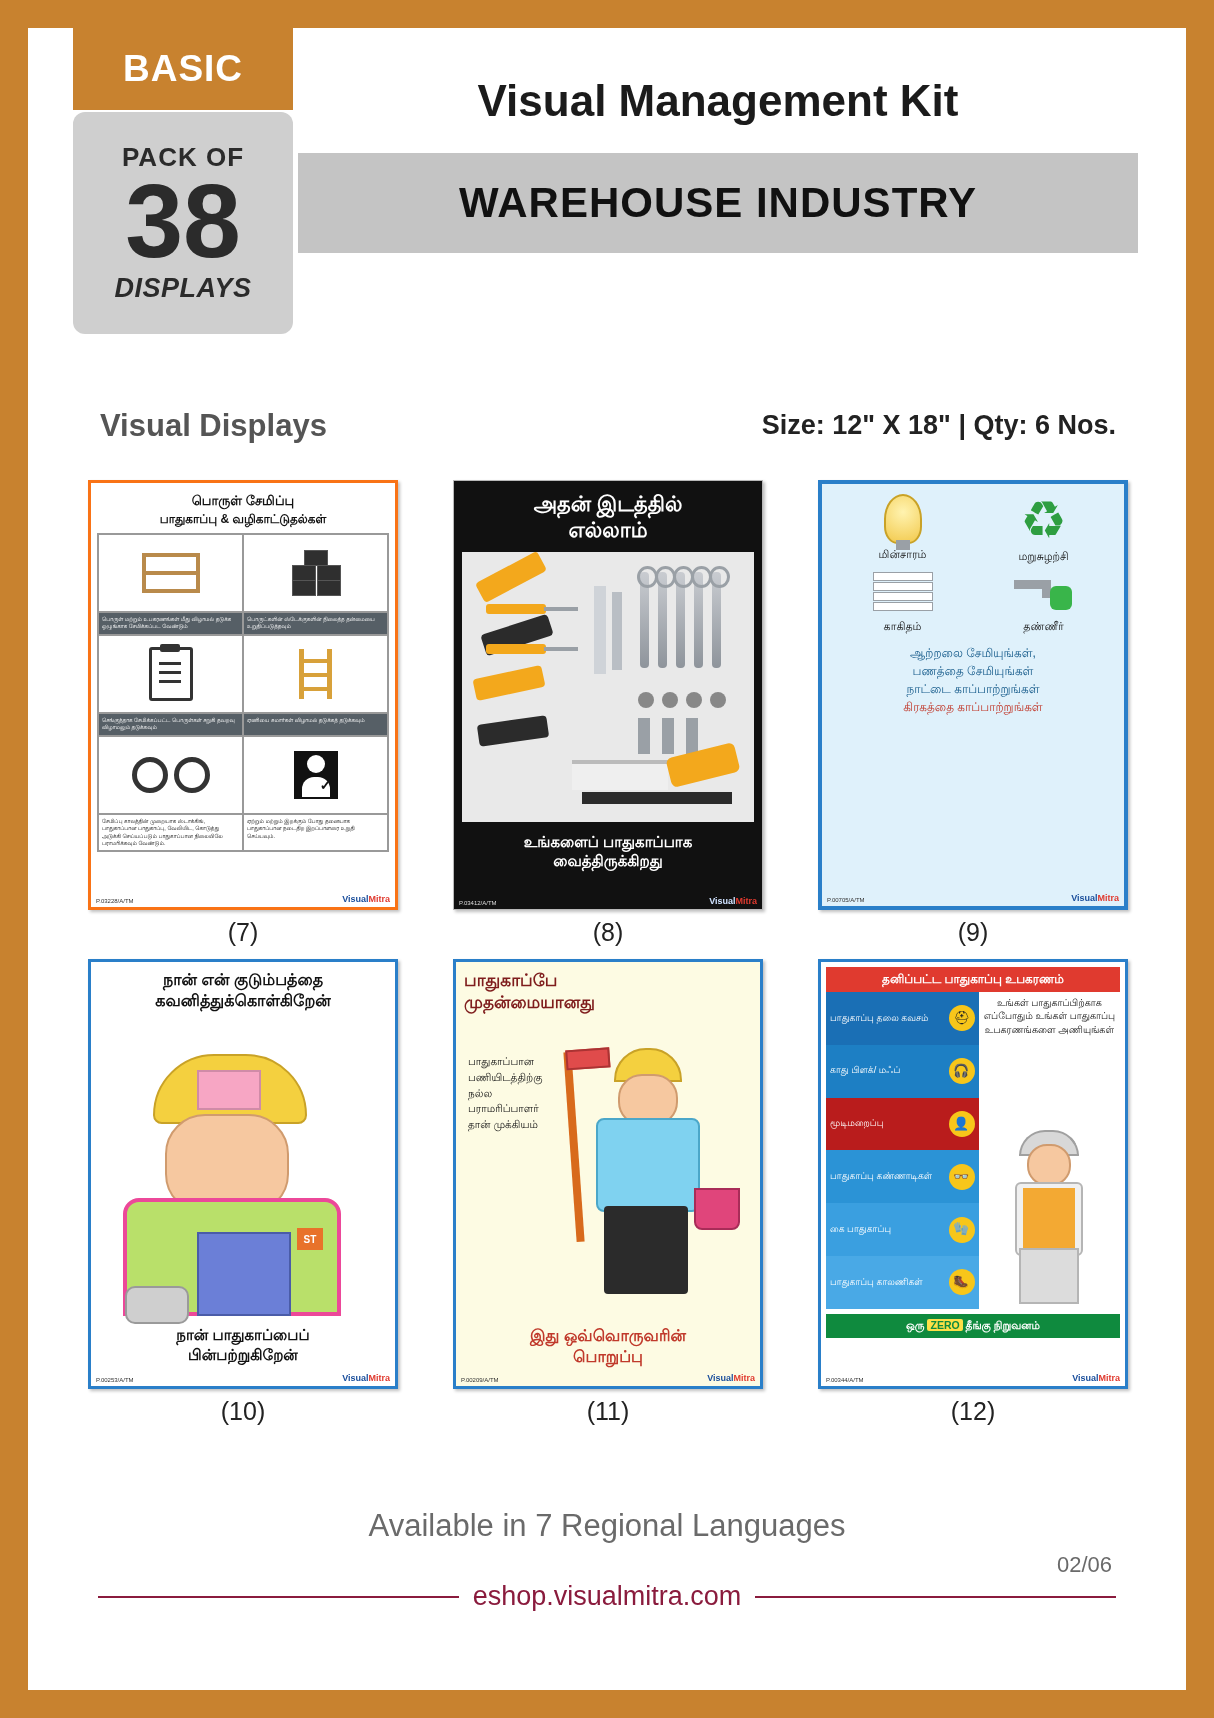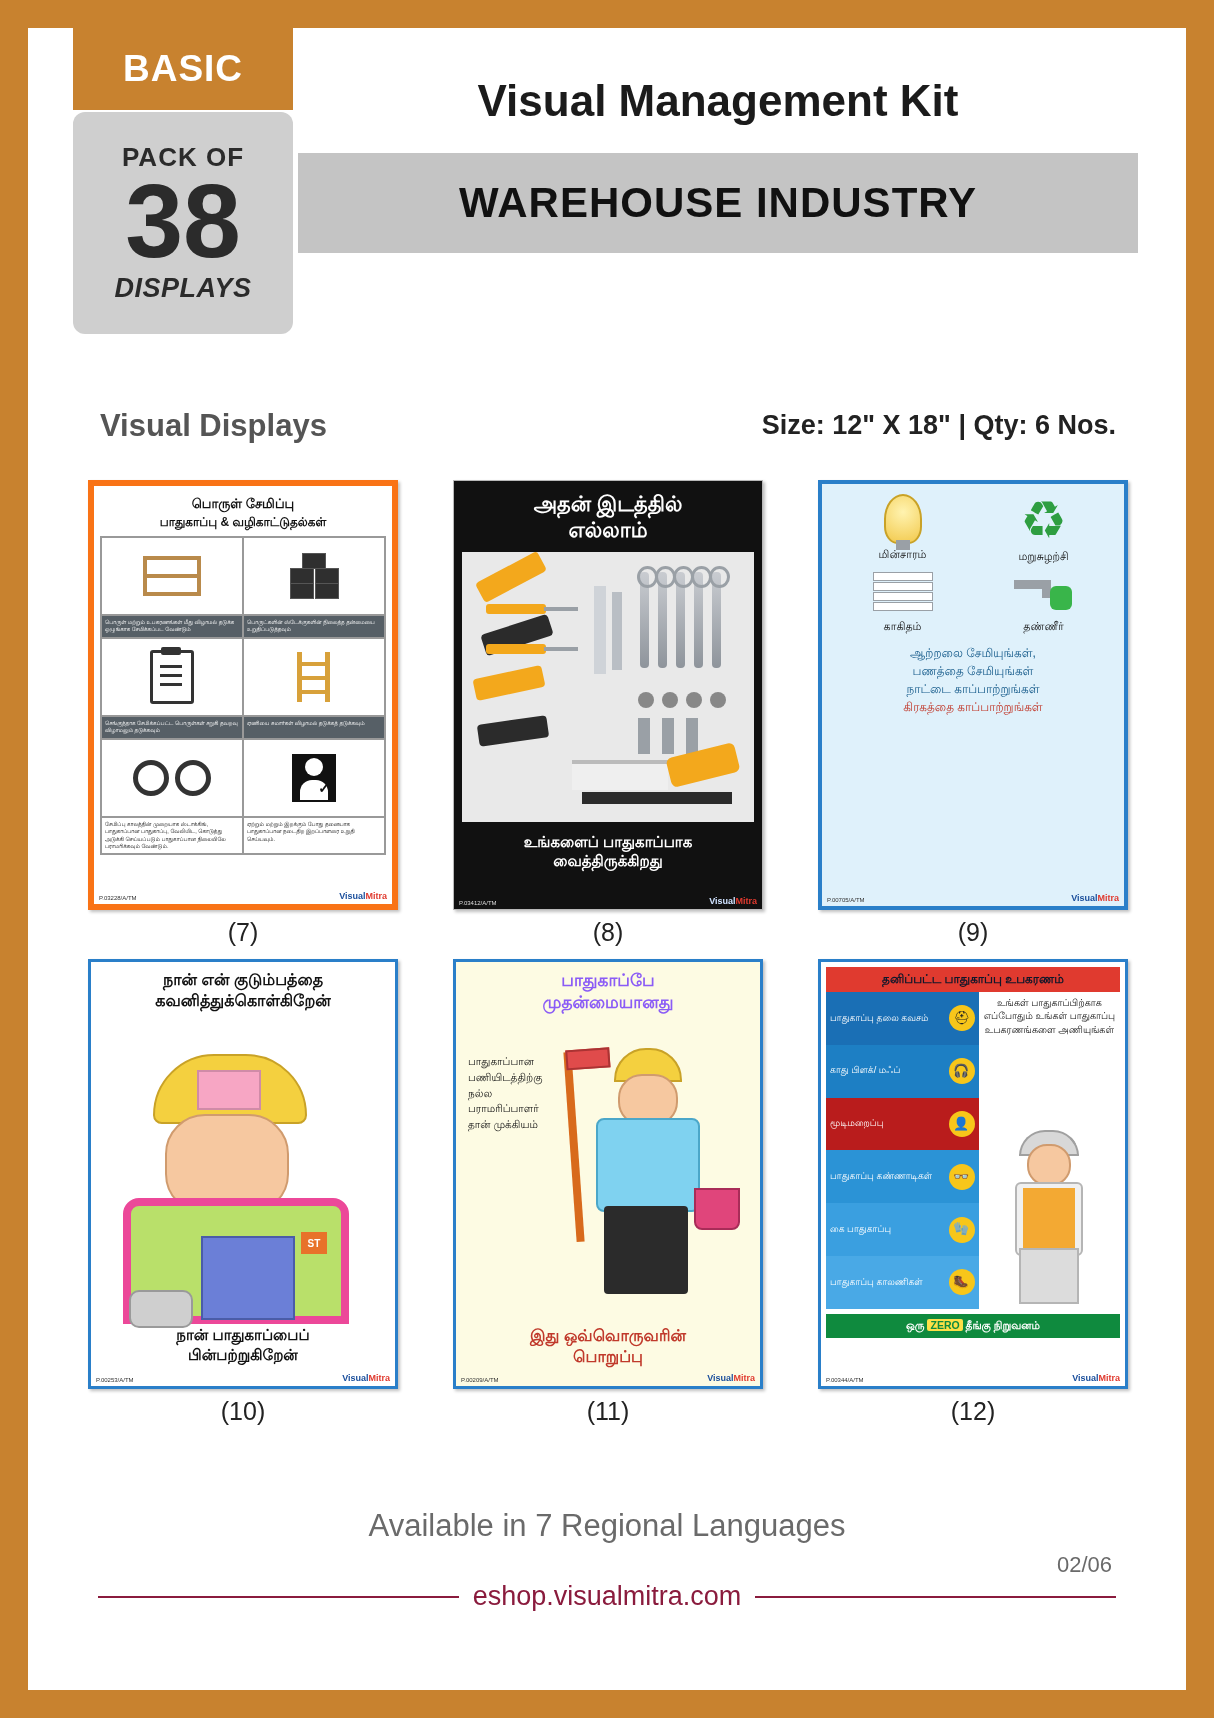--- a/index.html
+++ b/index.html
@@ -77,21 +77,21 @@
   }
   .pcode{
     position:absolute;left:5px;bottom:3px;font-size:6px;color:#333;
   }
   .vm-logo{
     position:absolute;right:5px;bottom:3px;font-size:9px;font-weight:bold;
     color:#1b4f9c;
   }
   .vm-logo i{color:#e03a2f;font-style:normal;}
   
-  .p7{border:6px solid #f97316;padding:6px;background:#fff;}
+  .p7{border:3px solid #f97316;padding:6px;background:#fff;}
   .p7 h4{margin:4px 0 2px;text-align:center;font-size:13px;color:#111;font-weight:bold;}
   .p7 h5{margin:0 0 6px;text-align:center;font-size:12px;color:#111;font-weight:bold;}
   .p7grid{border:1px solid #999;}
   .p7row{display:flex;}
   .p7cell{width:50%;box-sizing:border-box;border:1px solid #999;height:78px;display:flex;align-items:center;justify-content:center;background:#fff;}
   .p7txt{width:50%;box-sizing:border-box;border:1px solid #999;background:#565f66;color:#fff;font-size:5.5px;padding:3px;line-height:1.35;}
   .p7txt.light{background:#fff;color:#111;}
   
   .rack{width:58px;height:48px;position:relative;}
   .rack div{position:absolute;background:#b98a4b;}
@@ -138,40 +138,40 @@
   .p9 .lines div{font-size:12px;color:#145a8a;margin:3px 0;}
   .p9 .lines div.red{color:#c0392b;}
   
   .p10{border:3px solid #2a7fc9;background:#fff;padding:8px;}
   .p10 .t{text-align:center;font-size:16px;font-weight:bold;color:#111;line-height:1.3;}
   .p10 .b{text-align:center;font-size:15px;font-weight:bold;color:#111;line-height:1.3;position:absolute;left:10px;right:10px;bottom:22px;}
   .worker{position:absolute;left:14px;right:14px;top:86px;height:260px;}
   .helmet{position:absolute;left:48px;top:6px;width:150px;height:66px;background:#f4d03f;border-radius:70px 70px 10px 10px;border:2px solid #c9a227;}
   .helmet .ph{position:absolute;left:42px;top:14px;width:60px;height:36px;background:#f7a6c4;border:2px solid #d08ba7;}
   .face{position:absolute;left:60px;top:66px;width:120px;height:96px;background:#f6c8a0;border-radius:40px;border:2px solid #d09b6e;}
-  .body10{position:absolute;left:18px;top:150px;width:210px;height:110px;background:#b9e06a;border-radius:16px 16px 0 0;border:8px solid #ec4899;}
+  .body10{position:absolute;left:18px;top:150px;width:210px;height:110px;background:#b9e06a;border-radius:16px 16px 0 0;border:4px solid #ec4899;}
   .apron{position:absolute;left:70px;top:30px;width:90px;height:80px;background:#6b7fd7;border:2px solid #4a5ca8;}
   .tagST{position:absolute;right:14px;top:26px;width:26px;height:22px;background:#e8722a;color:#fff;font-size:10px;font-weight:bold;display:flex;align-items:center;justify-content:center;}
   .glove{position:absolute;left:-2px;top:84px;width:60px;height:34px;background:#cfcfcf;border-radius:10px;border:2px solid #9a9a9a;}
   
   .p11{border:3px solid #2a7fc9;background:#fdfbe3;padding:8px;}
-  .p11 .t{text-align:center;font-size:17px;font-weight:bold;color:#8b5cf6;line-height:1.3;}
+  .p11 .t{text-align:left;font-size:17px;font-weight:bold;color:#7f1d1d;line-height:1.3;}
   .p11 .side{position:absolute;left:12px;top:92px;width:78px;font-size:10.5px;color:#111;line-height:1.5;}
   .p11 .b{position:absolute;left:10px;right:10px;bottom:18px;text-align:center;font-size:16px;font-weight:bold;color:#c0392b;line-height:1.3;}
   .cleaner{position:absolute;left:96px;top:86px;width:190px;height:260px;}
   .cap11{position:absolute;left:62px;top:0;width:64px;height:30px;background:#f4d03f;border-radius:32px 32px 0 0;border:2px solid #c9a227;}
   .face11{position:absolute;left:66px;top:26px;width:56px;height:48px;background:#f6c8a0;border-radius:24px;border:2px solid #d09b6e;}
   .shirt11{position:absolute;left:44px;top:70px;width:100px;height:90px;background:#7fd2f0;border:2px solid #4ba7c9;border-radius:8px;}
   .pants11{position:absolute;left:52px;top:158px;width:84px;height:88px;background:#2b2b2b;border-radius:4px;}
   .broom{position:absolute;left:18px;top:4px;width:8px;height:190px;background:#d86a1c;transform:rotate(-4deg);}
   .broomhead{position:absolute;left:2px;top:-2px;width:40px;height:16px;background:#e04b4b;border:2px solid #a33;}
   .bucket{position:absolute;right:2px;top:140px;width:42px;height:38px;background:#e0457b;border-radius:0 0 8px 8px;border:2px solid #a82c58;}
   
   .p12{border:3px solid #2a7fc9;background:#fff;padding:5px;}
-  .p12 .hdr{background:#e03a2f;color:#0f172a;text-align:center;font-size:12px;font-weight:bold;padding:5px 2px;}
+  .p12 .hdr{background:#e03a2f;color:#ffffff;text-align:center;font-size:12px;font-weight:bold;padding:5px 2px;}
   .p12 .body{display:flex;height:318px;}
   .p12 .left{width:52%;}
   .p12 .r{display:flex;align-items:center;height:16.6%;box-sizing:border-box;padding:0 4px;color:#fff;font-size:9.2px;line-height:1.25;gap:14px;}
   .p12 .r .badge{width:26px;height:26px;border-radius:50%;background:#f7c61a;margin-left:auto;flex:none;display:flex;align-items:center;justify-content:center;font-size:13px;color:#222;}
   .p12 .right{width:48%;position:relative;padding:4px;box-sizing:border-box;}
   .p12 .right .rt{font-size:9.5px;color:#111;text-align:center;line-height:1.4;}
   .p12 .ftr{background:#0f8a3e;color:#fff;text-align:center;font-size:10.5px;font-weight:bold;padding:5px 2px;margin-top:4px;}
   .p12 .ftr em{background:#fde047;color:#0f8a3e;font-style:normal;padding:0 3px;border-radius:2px;}
   .man12{position:absolute;left:18px;bottom:4px;width:100px;height:180px;}
   .m12head{position:absolute;left:30px;top:18px;width:40px;height:38px;background:#f6c8a0;border-radius:20px;border:2px solid #d09b6e;}

